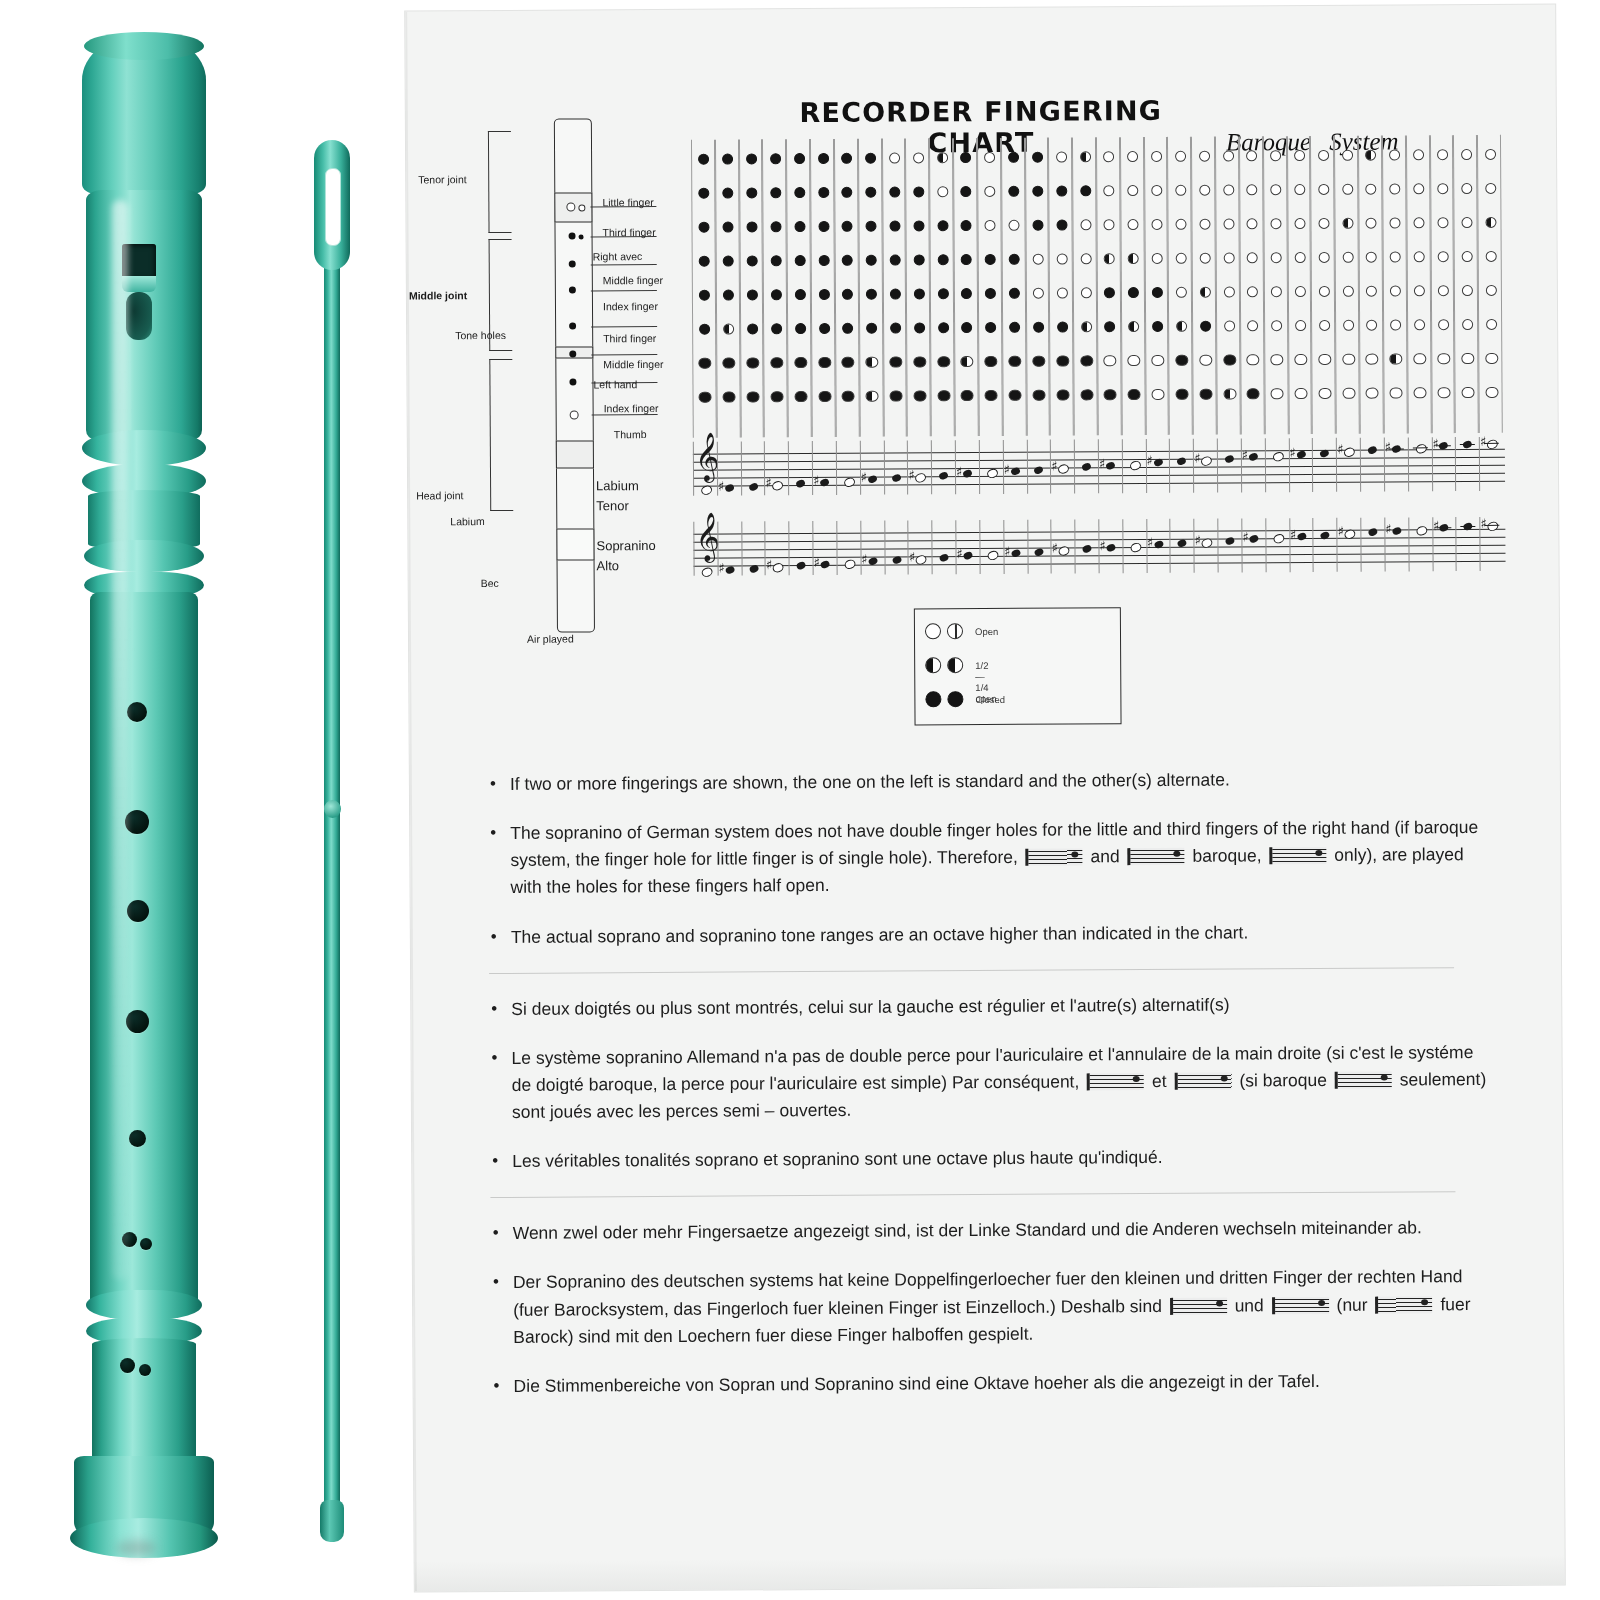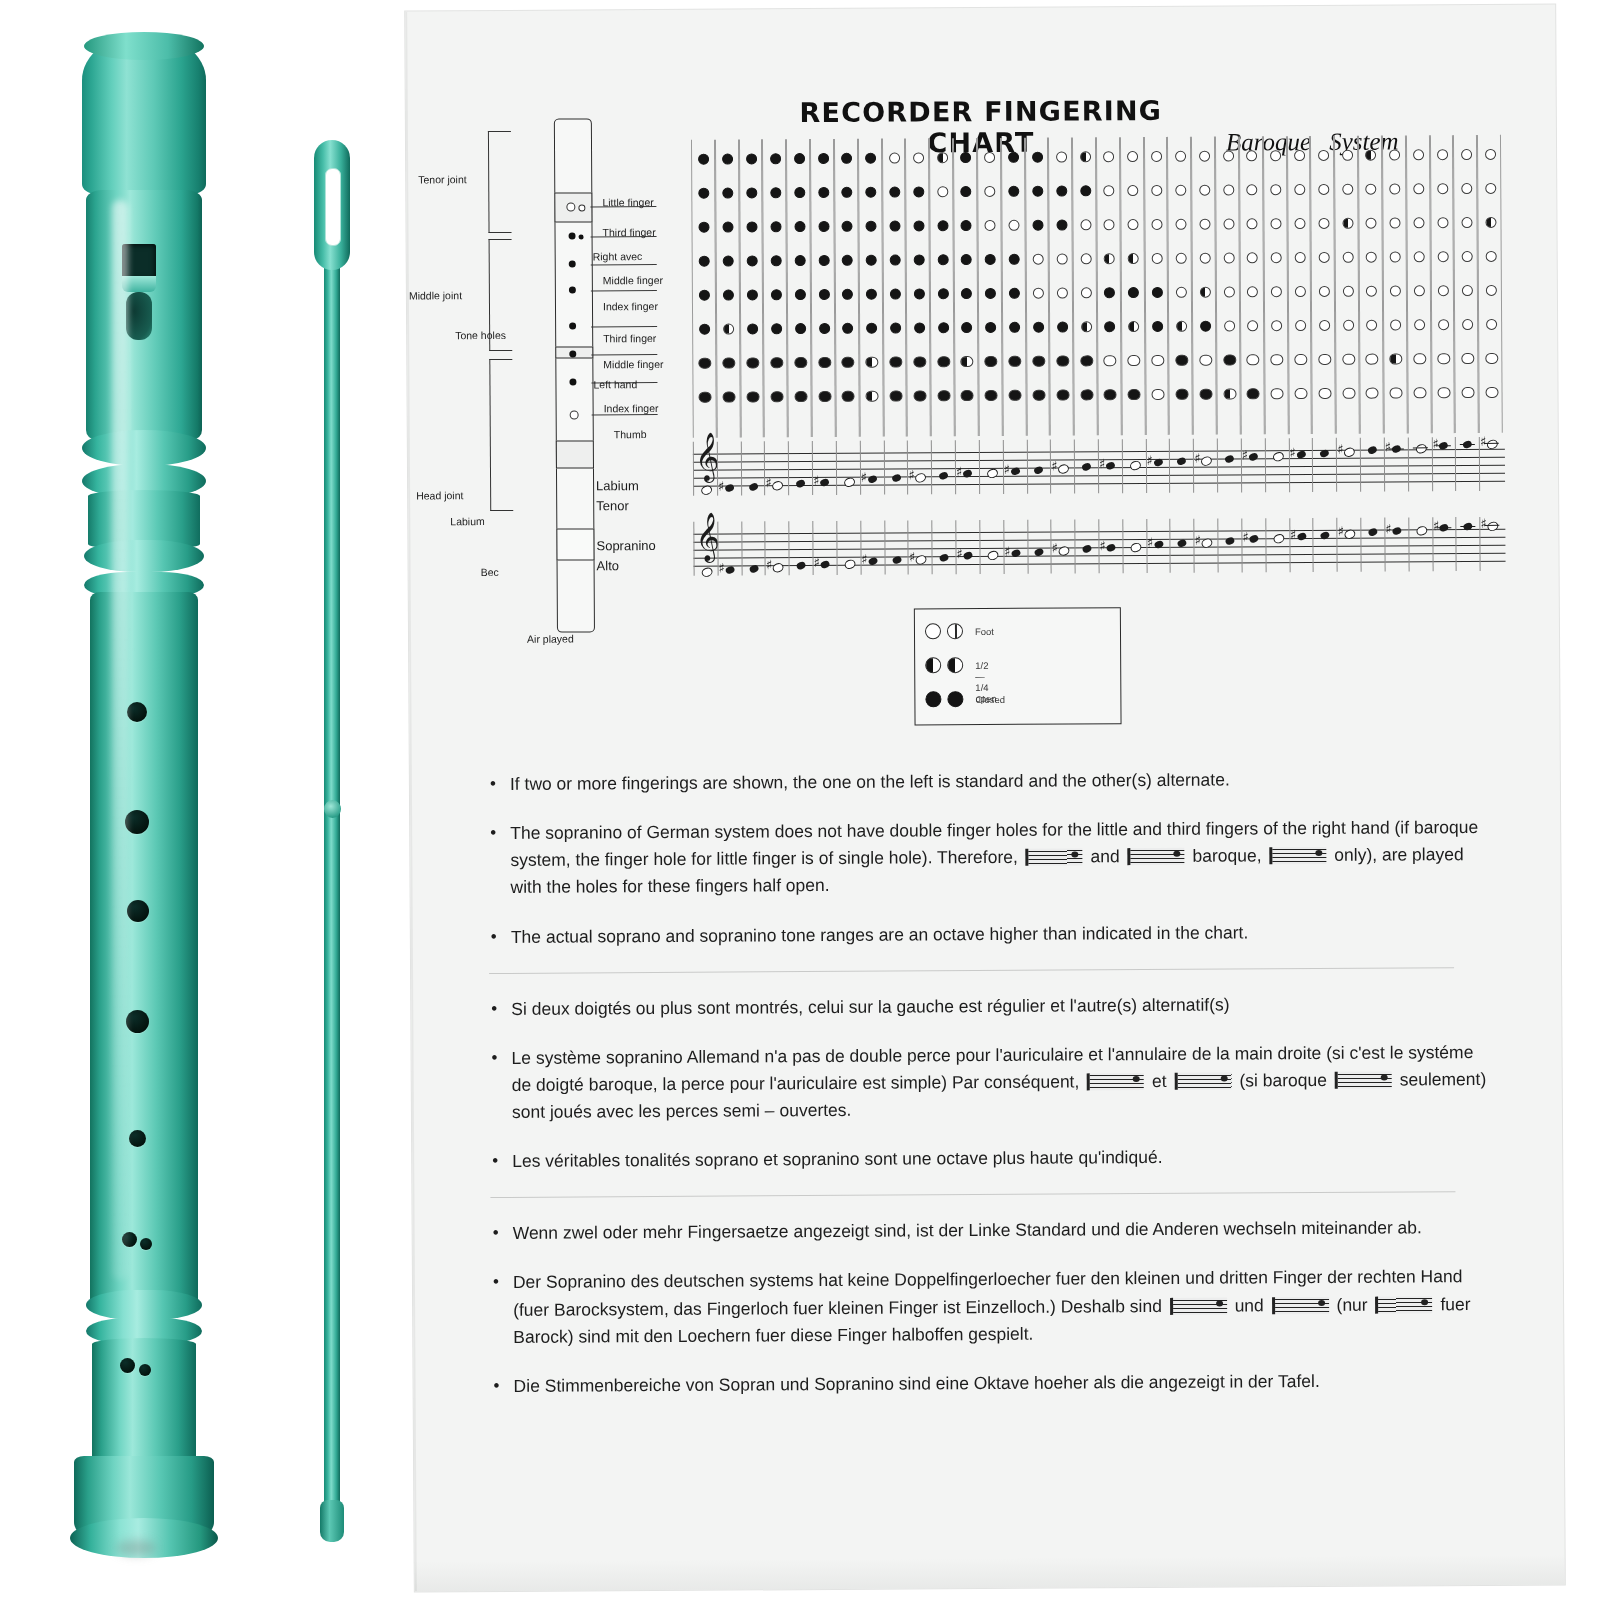--- a/index.html
+++ b/index.html
@@ -397,27 +397,27 @@
       <div class="chart-sub">
         <span class="b">Baroque</span><span>System</span>
       </div>
 
       <div class="diagram">
         <div class="brace" style="left:22px; top:20px; width:22px; height:100px;"></div>
         <div class="brace" style="left:22px; top:128px; width:22px; height:110px;"></div>
         <div class="brace" style="left:22px; top:248px; width:22px; height:150px;"></div>
 
         <div class="lbl" style="left:-48px; top:62px;">Tenor joint</div>
-        <div class="lbl" style="left:-58px; top:178px;">Middle joint</div>
+        <div class="lbl" style="left:-58px; top:178px;font-weight:bold;">Middle joint</div>
         <div class="lbl" style="left:-12px; top:218px; width:46px; text-align:right;">
           <span>Tone holes</span>
         </div>
         <div class="lbl" style="left:-52px; top:378px;">Head joint</div>
         <div class="lbl" style="left:-18px; top:404px;">Labium</div>
-        <div class="lbl" style="left:12px; top:455px;">Bec</div>
+        <div class="lbl" style="left:12px; top:466px;">Bec</div>
         <div class="lbl" style="left:58px; top:522px;">Air played</div>
 
         <div class="dgm-body"></div>
         <div class="dgm-seg" style="top:82px; height:28px;"></div>
         <div class="dgm-seg" style="top:236px; height:10px;"></div>
         <div class="dgm-seg" style="top:330px; height:26px;"></div>
         <div class="dgm-seg" style="top:418px; height:30px; background:#f9faf9;"></div>
 
         <div class="dgm-dot open" style="top:92px; left:100px;"></div>
         <div class="dgm-dot open small" style="top:94px; left:112px;"></div>
@@ -991,21 +991,21 @@
           <div class="barline" style="left: 786.176px;"></div>
           <div class="note hollow" style="top: 4.75px; left: 794.088px;"></div>
           <div class="ledger" style="top: 7.75px; left: 791.088px;"></div>
           <div class="acc" style="top: -1.25px; left: 787.176px;">♯</div>
         </div>
 
       <div class="legend">
         <div class="legend-row" style="top:14px;">
           <span class="g1 lg-open"></span>
           <span class="g2 lg-split"></span>
-          <span class="txt">Foot</span>
+          <span class="txt">Open</span>
         </div>
         <div class="legend-row" style="top:48px;">
           <span class="g1 lg-half"></span>
           <span class="g2 lg-half"></span>
           <span class="txt">1/2 — 1/4 open</span>
         </div>
         <div class="legend-row" style="top:82px;">
           <span class="g1 lg-closed"></span>
           <span class="g2 lg-closed"></span>
           <span class="txt">Closed</span>

